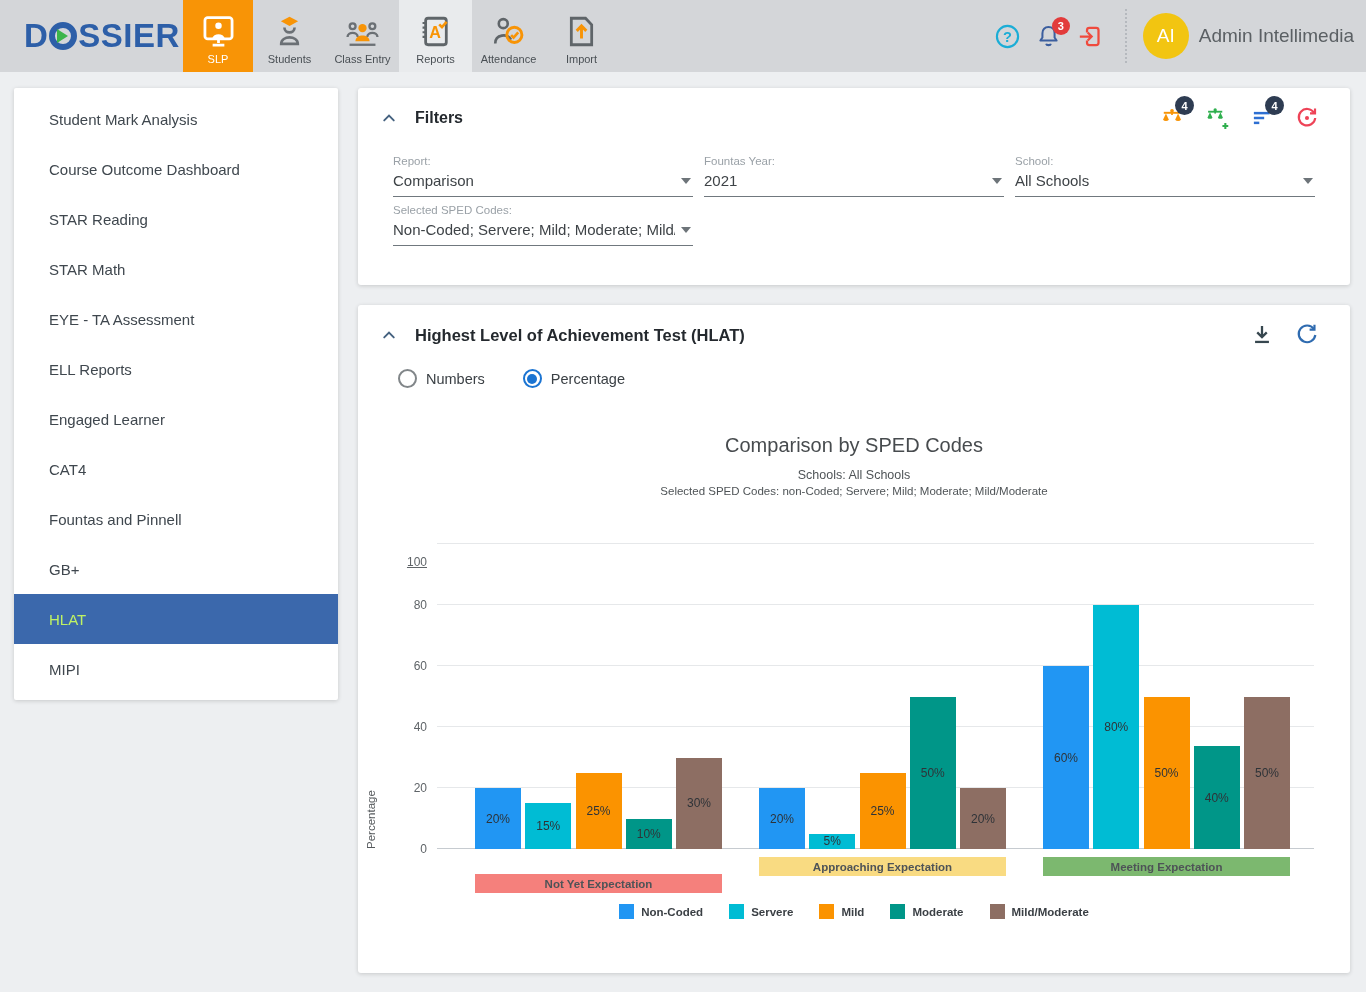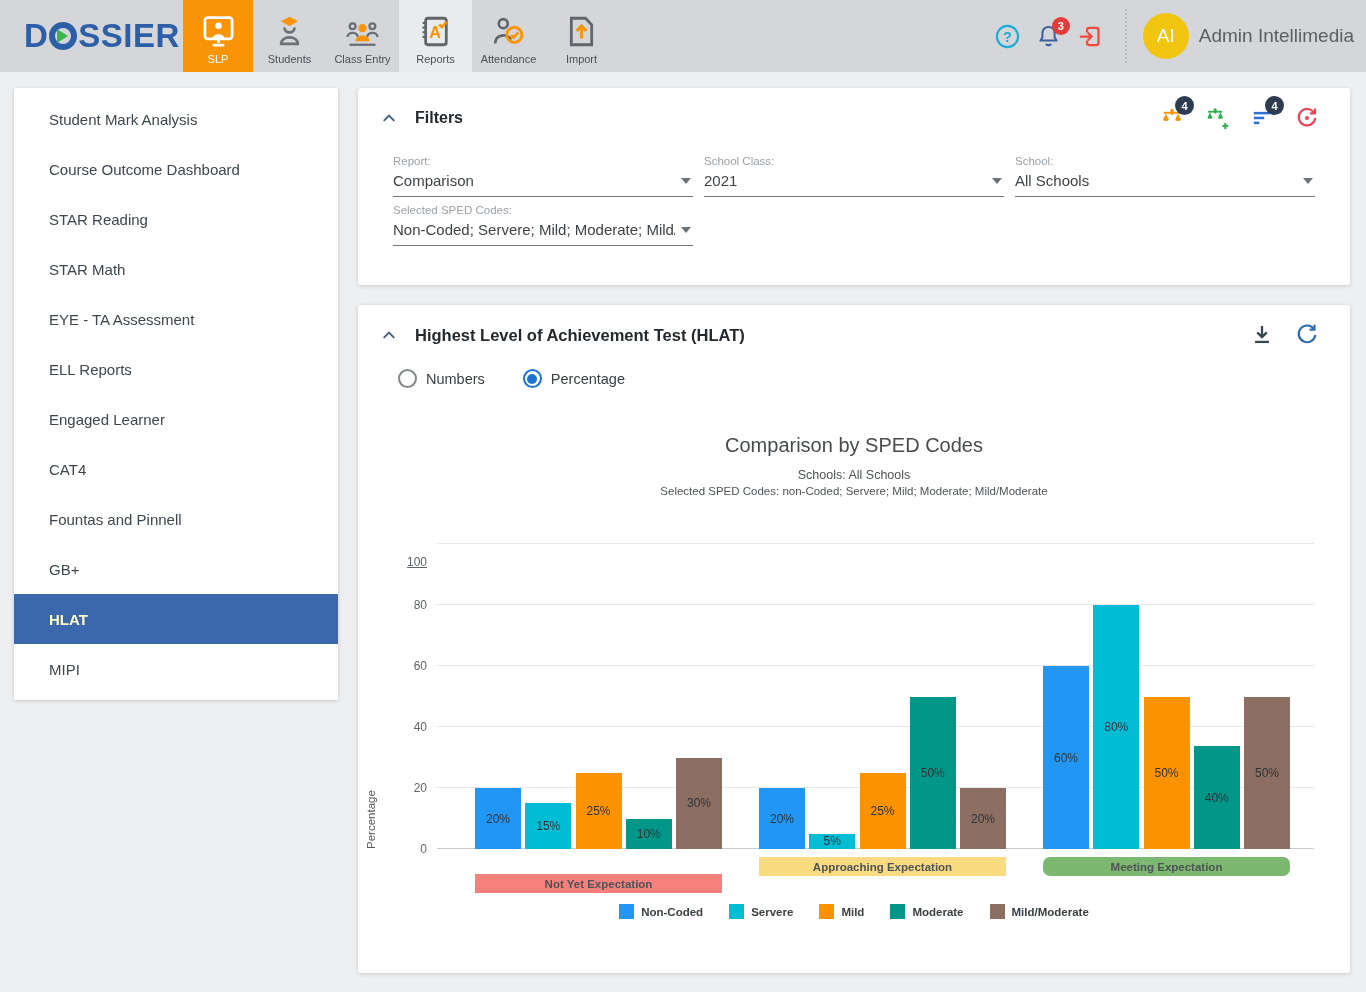--- a/index.html
+++ b/index.html
@@ -34,21 +34,21 @@
   .divider-dotted { height:54px; border-left:2px dotted #b5b9be; margin:0 16px 0 22px; }
   .avatar { width:46px; height:46px; border-radius:50%; background:#f2c511; color:#fff;
     font-size:19px; display:flex; align-items:center; justify-content:center; cursor:pointer; }
   .user-name { font-size:19px; color:#5b6064; margin-left:10px; }
 
   
   .sidebar { position:absolute; left:14px; top:88px; width:324px; background:#fff;
     border-radius:2px; box-shadow:0 1px 4px rgba(0,0,0,.16); padding:6px 0; }
   .side-item { height:50px; display:flex; align-items:center; padding-left:35px;
     font-size:15px; color:#3f474e; cursor:pointer; }
-  .side-item.selected { background:#3b68ac; color:#fef9c3; font-weight:bold; }
+  .side-item.selected { background:#3b68ac; color:#bef264; font-weight:normal; }
 
   
   .card { position:absolute; background:#fff; border-radius:3px; box-shadow:0 1px 4px rgba(0,0,0,.16); }
   #filters-card { left:358px; top:88px; width:992px; height:197px; }
   #hlat-card { left:358px; top:305px; width:992px; height:668px; }
   .card-header { display:flex; align-items:center; padding:17px 30px 0 20px; }
   .chev { width:22px; height:22px; cursor:pointer; }
   .chev svg { width:100%; height:100%; }
   .card-title { margin-left:15px; font-size:16.5px; font-weight:bold; color:#24292e; }
   .header-actions { margin-left:auto; display:flex; align-items:center; gap:19px; }
@@ -259,21 +259,21 @@
   </div>
   <div class="fields" id="filter-fields">
       <div class="field">
         <div class="field-label">Report:</div>
         <div class="field-control">
           <span class="field-value">Comparison</span>
           <span class="caret"></span>
         </div>
       </div>
       <div class="field">
-        <div class="field-label">School Class:</div>
+        <div class="field-label">Fountas Year:</div>
         <div class="field-control">
           <span class="field-value">2021</span>
           <span class="caret"></span>
         </div>
       </div>
       <div class="field">
         <div class="field-label">School:</div>
         <div class="field-control">
           <span class="field-value">All Schools</span>
           <span class="caret"></span>
@@ -385,21 +385,21 @@
         <div class="bar" style="height: 152.5px; background: rgb(251, 147, 0);">
           <span class="bar-label">50%</span>
         </div>
         <div class="bar" style="height: 103px; background: rgb(0, 150, 136);">
           <span class="bar-label">40%</span>
         </div>
         <div class="bar" style="height: 152.5px; background: rgb(141, 110, 99);">
           <span class="bar-label">50%</span>
         </div>
       </div>
-      <div class="band" style="left: 606px; width: 247px; background: rgb(124, 184, 111); border-radius: 7px;">Meeting Expectation</div>
+      <div class="band" style="left: 606px; width: 247px; background: rgb(124, 184, 111);">Meeting Expectation</div>
     </div>
   <div class="legend" id="chart-legend">
       <span class="legend-item">
         <span class="legend-swatch" style="background: rgb(33, 150, 243);"></span>
         <span class="legend-label">Non-Coded</span>
       </span>
       <span class="legend-item">
         <span class="legend-swatch" style="background: rgb(0, 188, 212);"></span>
         <span class="legend-label">Servere</span>
       </span>

